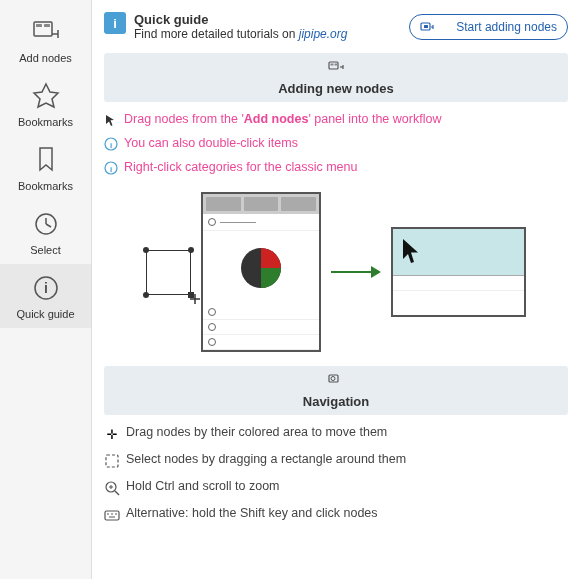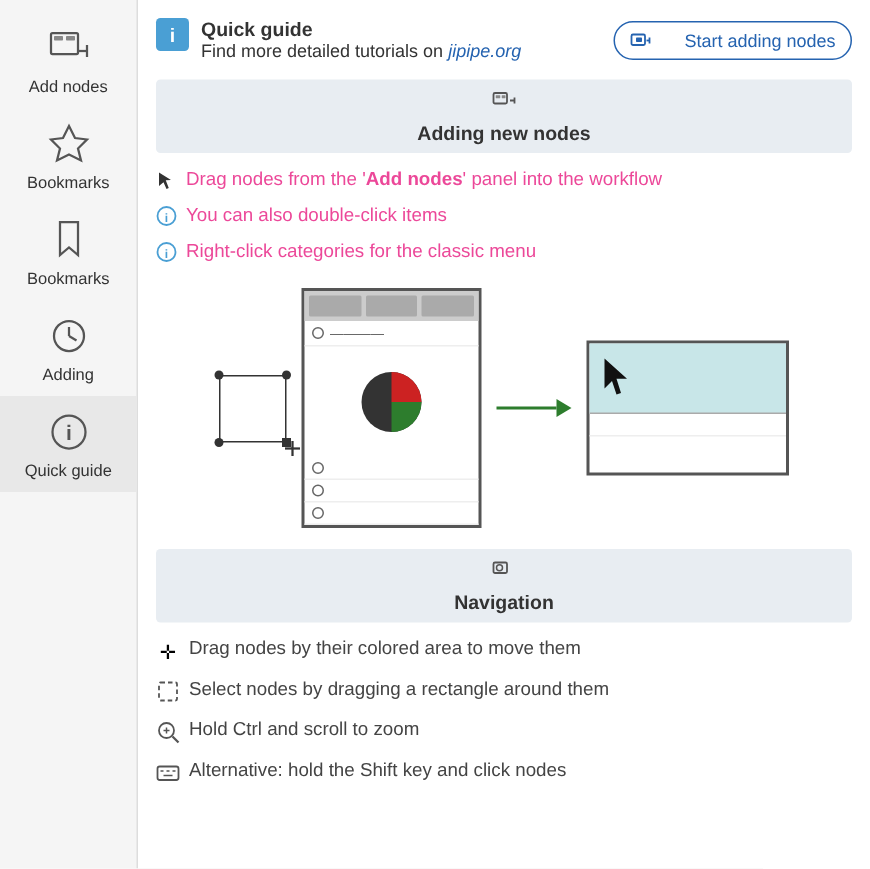--- a/index.html
+++ b/index.html
@@ -332,21 +332,21 @@
     </svg>
     <span class="label">Bookmarks</span>
   </div>
 
   <div class="sidebar-item">
     <svg width="32" height="32" viewBox="0 0 32 32">
       <circle cx="16" cy="16" r="10" fill="none" stroke="#555" stroke-width="1.5"></circle>
       <line x1="16" y1="10" x2="16" y2="16" stroke="#555" stroke-width="1.5"></line>
       <line x1="16" y1="16" x2="21" y2="19" stroke="#555" stroke-width="1.5"></line>
     </svg>
-    <span class="label">Adding</span>
+    <span class="label">Select</span>
   </div>
 
   <div class="sidebar-item active">
     <svg width="32" height="32" viewBox="0 0 32 32">
       <circle cx="16" cy="16" r="11" fill="none" stroke="#555" stroke-width="1.5"></circle>
       <text x="16" y="21" text-anchor="middle" font-size="14" font-weight="bold" fill="#555">i</text>
     </svg>
     <span class="label">Quick guide</span>
   </div>
 

